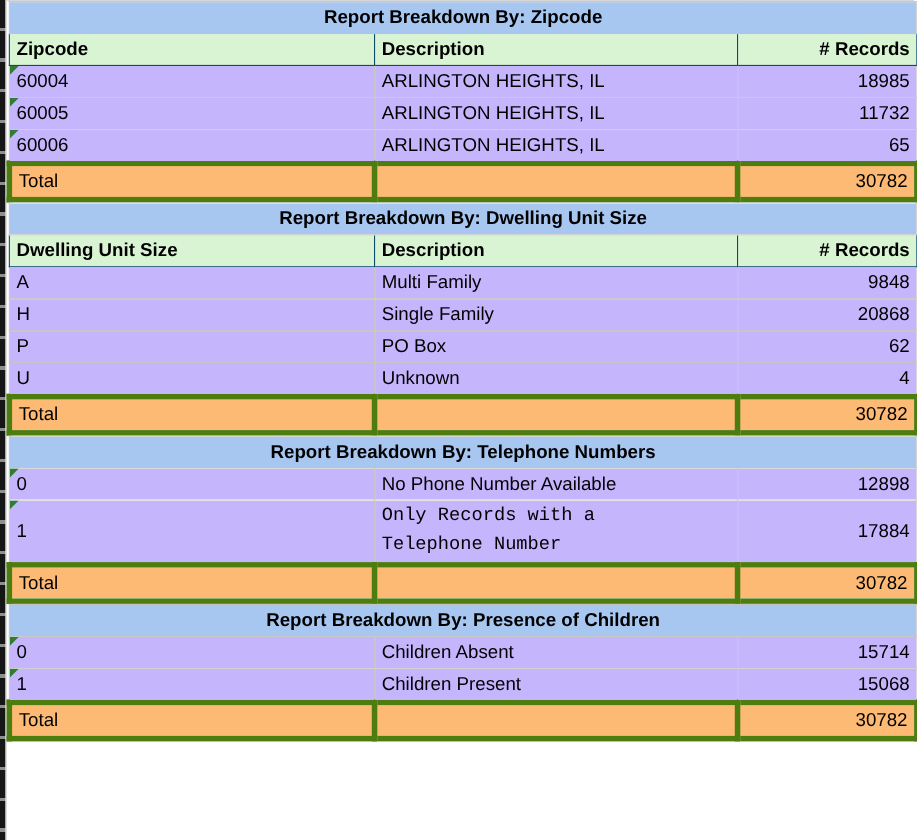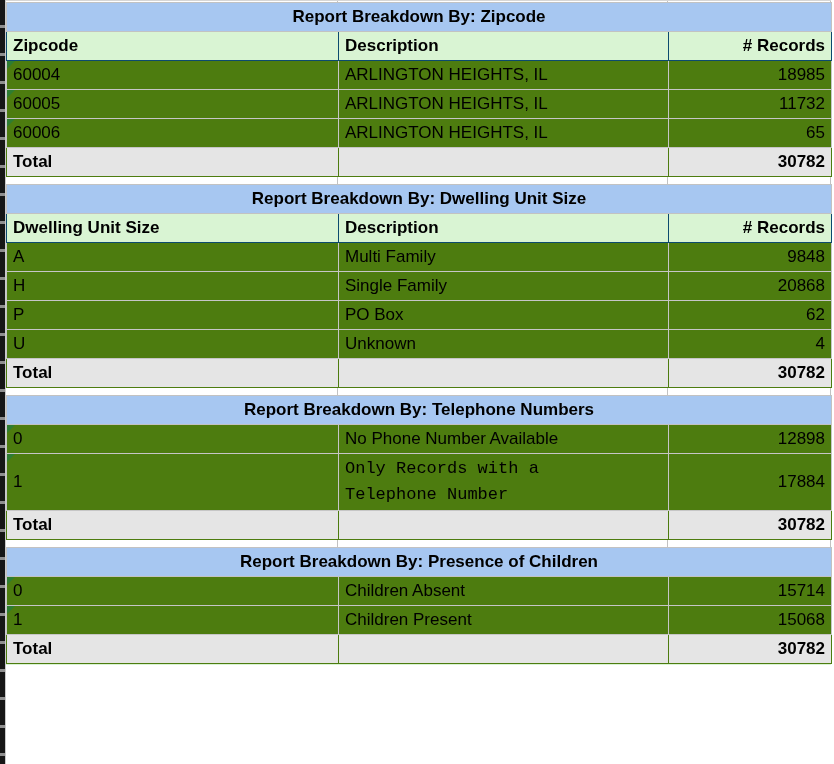--- a/index.html
+++ b/index.html
@@ -31,24 +31,24 @@
   col.c2{width:330px;}
   col.c3{width:163px;}
   tr.title-row td{
     background:#a7c7f1;font-weight:700;text-align:center;
     border:1px solid #c2c2c2;
   }
   tr.head-row td{
     background:#d9f4d3;font-weight:700;border:1px solid #0c4a6e;
   }
   tr.data-row td{
-    background:#4d7c0f;border:1px solid #c6c6c6;position:relative;
+    background:#c4b5fd;border:1px solid #c6c6c6;position:relative;
   }
   tr.total-row td{
-    background:#e5e5e5;font-weight:700;border:1px solid #4d7c0f;
+    background:#fdba74;font-weight:400;border:5px solid #4d7c0f;
   }
   table.report td.a-left{text-align:left;padding-left:6px;}
   table.report td.a-right{text-align:right;padding-right:6px;}
   tr.tall td{height:56px;line-height:26px;padding-left:43px;}
   tr.tall td .wrap-narrow{
     display:inline-block;max-width:262px;white-space:normal;vertical-align:middle;font-family:Liberation Mono, monospace;
   }
   .flag{
     position:absolute;top:0;left:0;width:0;height:0;
     border-top:8px solid #2e7d32;border-right:8px solid transparent;

